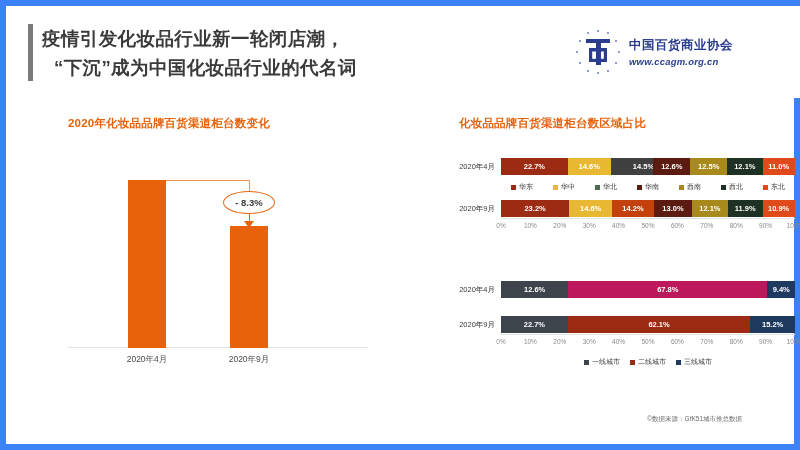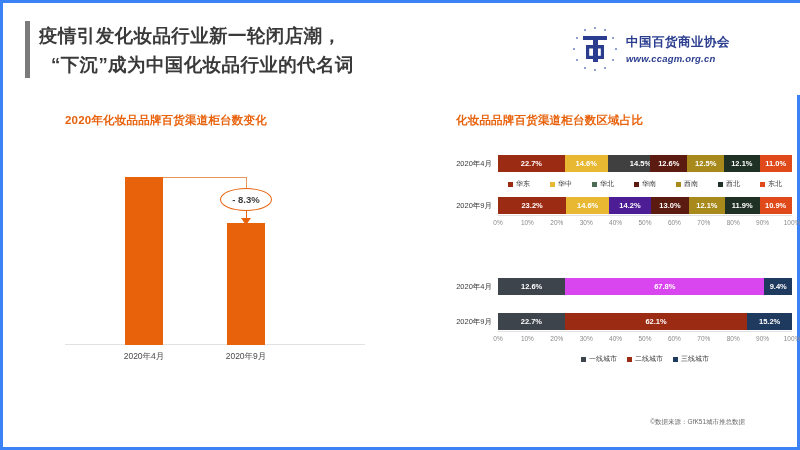--- a/index.html
+++ b/index.html
@@ -6,21 +6,21 @@
   html, body {
     width: 800px; height: 450px;
     font-family: "Liberation Sans", "DejaVu Sans", sans-serif;
     background: #ffffff;
     overflow: hidden;
   }
   #slide {
     position: relative;
     width: 800px; height: 450px;
     background: #ffffff;
-    border: 3px solid #3b82f6;
+    border: 6px solid #3b82f6;
   }
 
   
   #header {
     position: absolute;
     left: 0; top: 0;
     width: 800px; height: 92px;
     background: #ffffff;
   }
   #title-accent {
@@ -360,21 +360,21 @@
             <span class="swatch" style="background: rgb(224, 74, 26);"></span>
             <span>东北</span>
           </div>
         </div>
 
       <div class="stack-row" style="top:42px;">
         <div class="row-label">2020年9月</div>
         <div class="bar-track">
             <div class="seg" style="background: rgb(156, 43, 19); width: 23.2%;">23.2%</div>
             <div class="seg" style="background: rgb(232, 184, 50); width: 14.6%;">14.6%</div>
-            <div class="seg" style="background: #4c1d95; width: 14.2%;">14.2%</div>
+            <div class="seg" style="background: #c2410c; width: 14.2%;">14.2%</div>
             <div class="seg" style="background: rgb(92, 27, 16); width: 13%;">13.0%</div>
             <div class="seg" style="background: rgb(168, 138, 28); width: 12.1%;">12.1%</div>
             <div class="seg" style="background: rgb(31, 48, 36); width: 11.9%;">11.9%</div>
             <div class="seg" style="background: rgb(224, 74, 26); width: 10.9%;">10.9%</div>
           </div>
       </div>
 
       <div class="axis-line" style="top:60px;"></div>
       <div class="axis" style="top:64px;">
           <div class="tick" style="left: 0%;">0%</div>
@@ -389,21 +389,21 @@
           <div class="tick" style="left: 90%;">90%</div>
           <div class="tick" style="left: 100%;">100%</div>
         </div>
     </div>
 
     <div class="stack-chart" id="stack-bottom">
       <div class="stack-row" style="top:0;">
         <div class="row-label">2020年4月</div>
         <div class="bar-track">
             <div class="seg" style="background: rgb(61, 68, 76); width: 22.9%;">12.6%</div>
-            <div class="seg" style="background: #d946ef; width: 67.8%;">67.8%</div>
+            <div class="seg" style="background: #be185d; width: 67.8%;">67.8%</div>
             <div class="seg" style="background: rgb(31, 58, 95); width: 9.4%;">9.4%</div>
           </div>
       </div>
 
       <div class="stack-row" style="top:35px;">
         <div class="row-label">2020年9月</div>
         <div class="bar-track">
             <div class="seg" style="background: rgb(61, 68, 76); width: 22.7%;">22.7%</div>
             <div class="seg" style="background: rgb(156, 43, 19); width: 62.1%;">62.1%</div>
             <div class="seg" style="background: rgb(31, 58, 95); width: 15.2%;">15.2%</div>

